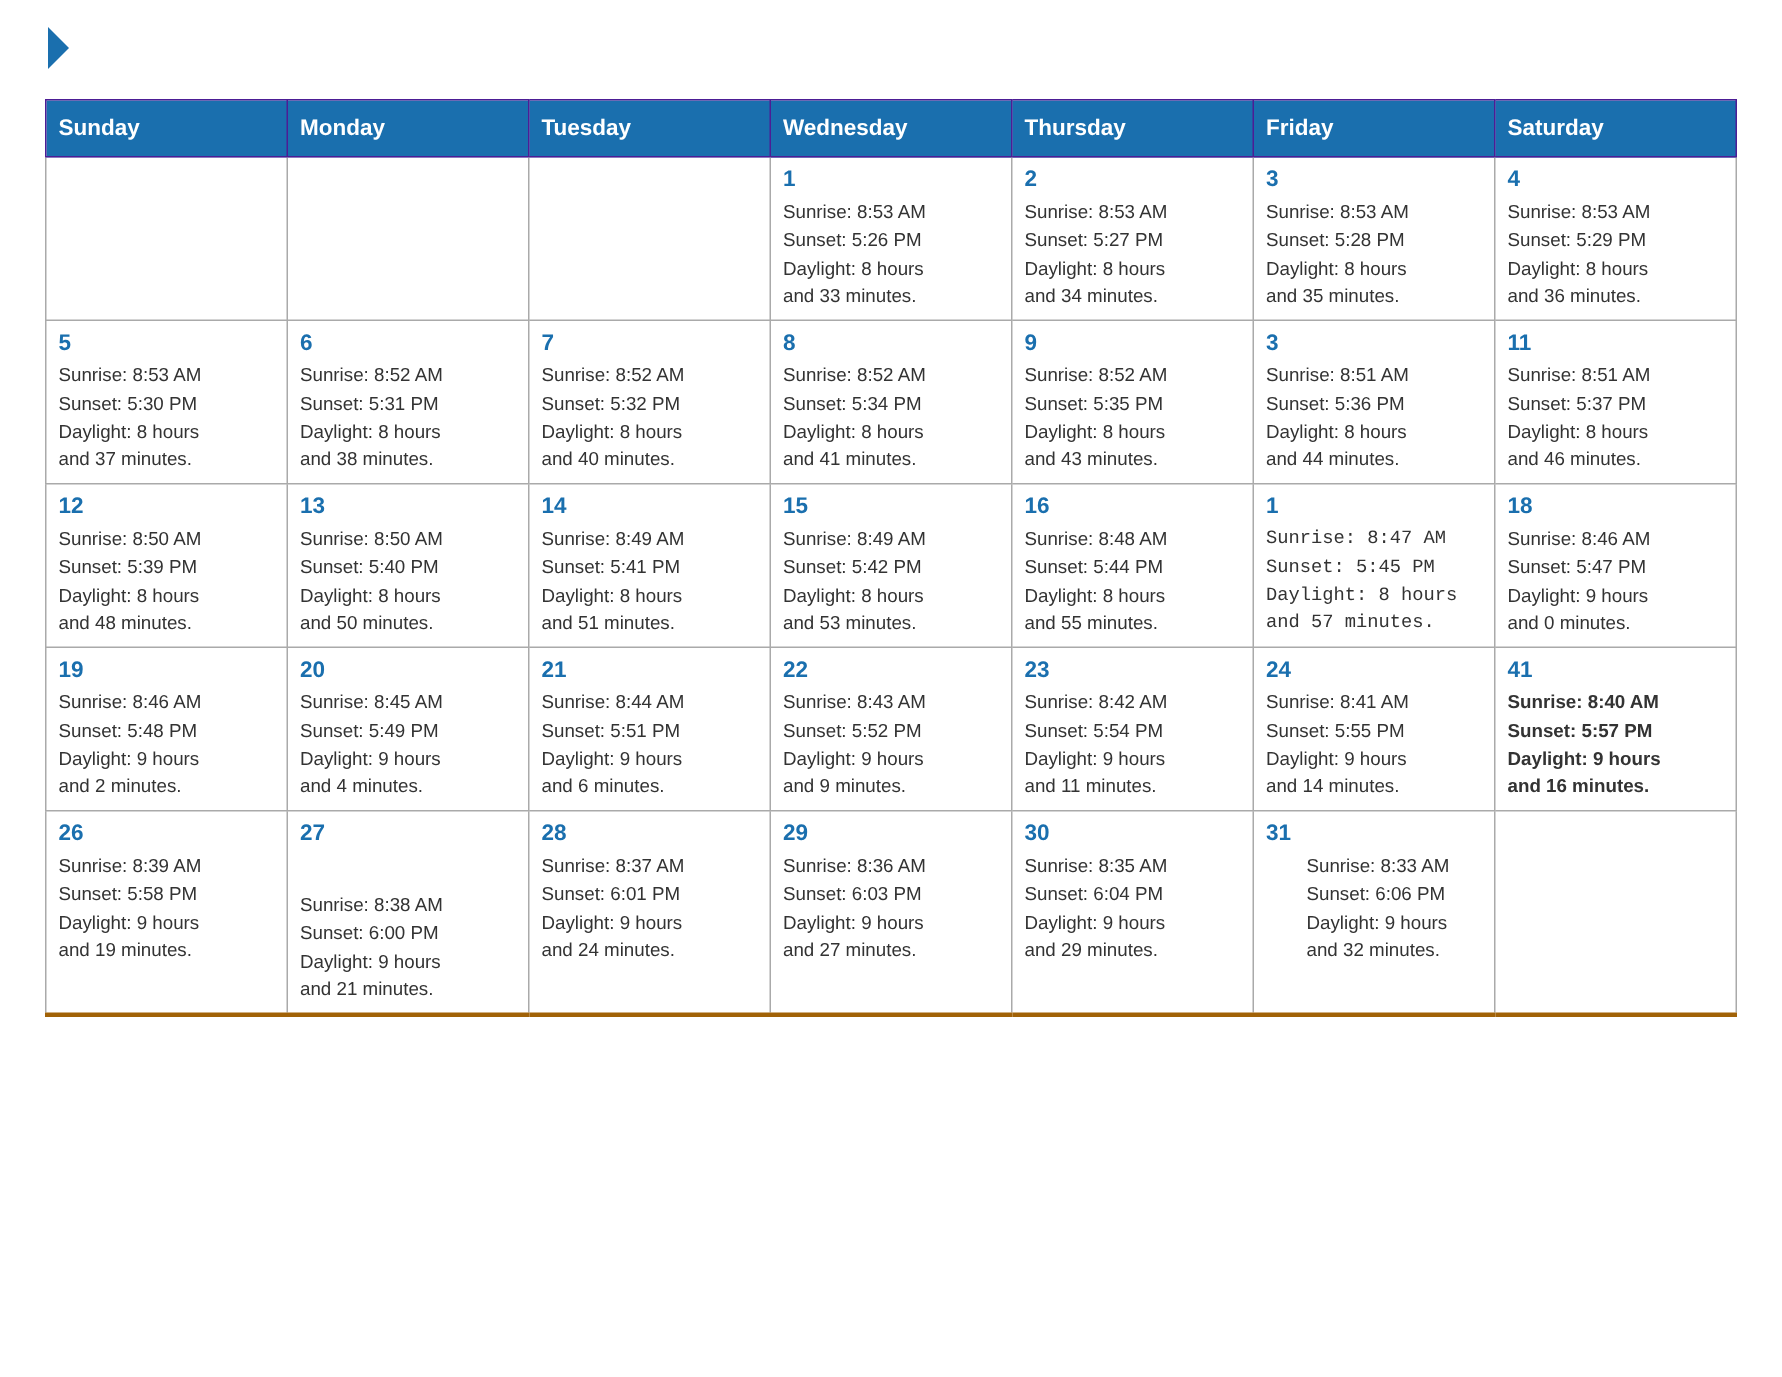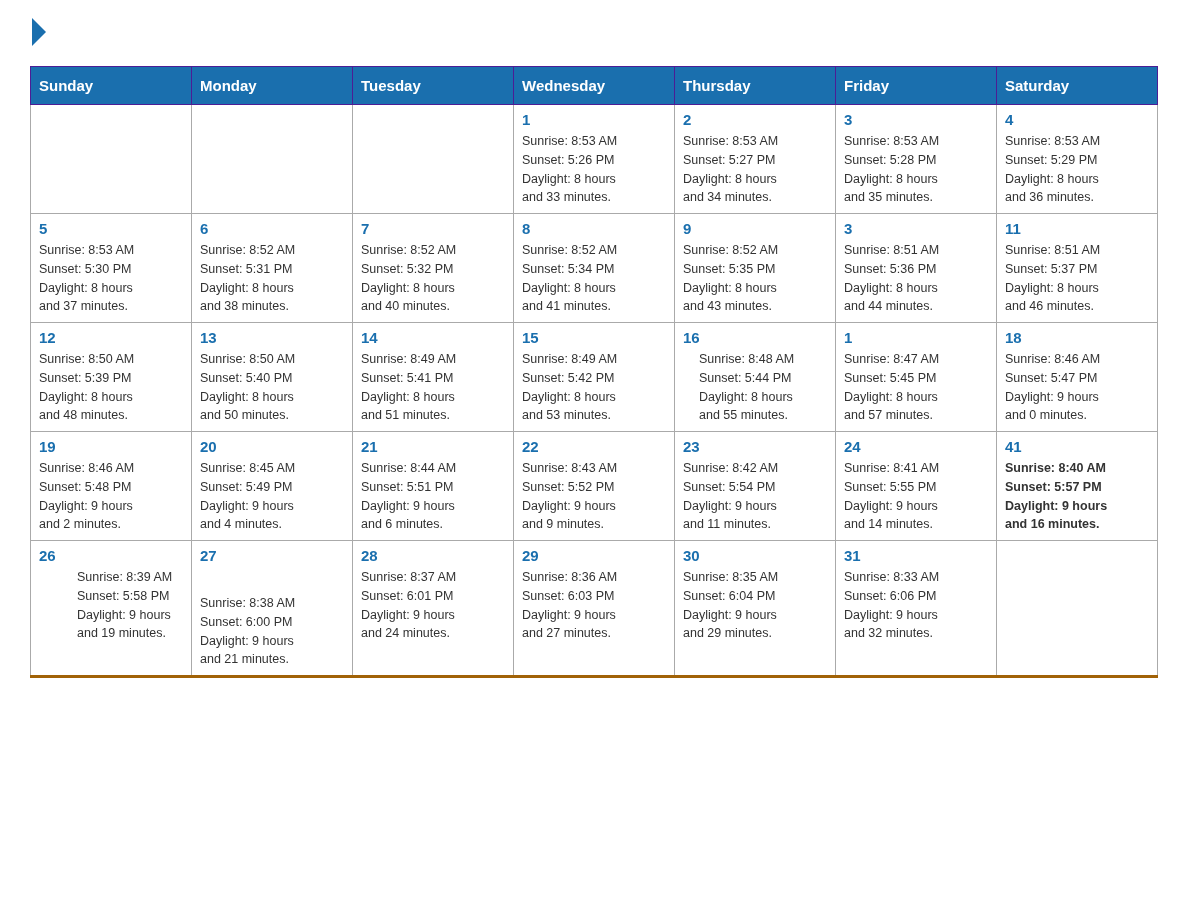--- a/index.html
+++ b/index.html
@@ -241,28 +241,28 @@
         </td>
         <td>
           <span class="day-number">15</span>
           <div class="day-info" style="white-space: pre-line;">Sunrise: 8:49 AM
 Sunset: 5:42 PM
 Daylight: 8 hours
 and 53 minutes.</div>
         </td>
         <td>
           <span class="day-number">16</span>
-          <div class="day-info" style="white-space: pre-line; margin-left: 16px;">Sunrise: 8:48 AM
+          <div class="day-info" style="white-space: pre-line;">Sunrise: 8:48 AM
 Sunset: 5:44 PM
 Daylight: 8 hours
 and 55 minutes.</div>
         </td>
         <td>
           <span class="day-number">1</span>
-          <div class="day-info" style="white-space: pre-line;">Sunrise: 8:47 AM
+          <div class="day-info" style="white-space: pre-line; font-family: Liberation Mono, monospace;">Sunrise: 8:47 AM
 Sunset: 5:45 PM
 Daylight: 8 hours
 and 57 minutes.</div>
         </td>
         <td>
           <span class="day-number">18</span>
           <div class="day-info" style="white-space: pre-line;">Sunrise: 8:46 AM
 Sunset: 5:47 PM
 Daylight: 9 hours
 and 0 minutes.</div>
@@ -315,21 +315,21 @@
           <span class="day-number">41</span>
           <div class="day-info" style="white-space: pre-line; font-weight: bold;">Sunrise: 8:40 AM
 Sunset: 5:57 PM
 Daylight: 9 hours
 and 16 minutes.</div>
         </td>
       </tr>
       <tr>
         <td>
           <span class="day-number">26</span>
-          <div class="day-info" style="white-space: pre-line; margin-left: 38px;">Sunrise: 8:39 AM
+          <div class="day-info" style="white-space: pre-line;">Sunrise: 8:39 AM
 Sunset: 5:58 PM
 Daylight: 9 hours
 and 19 minutes.</div>
         </td>
         <td>
           <span class="day-number">27</span>
           <div class="day-info" style="white-space: pre-line; margin-top: 30px;">Sunrise: 8:38 AM
 Sunset: 6:00 PM
 Daylight: 9 hours
 and 21 minutes.</div>
@@ -350,21 +350,21 @@
         </td>
         <td>
           <span class="day-number">30</span>
           <div class="day-info" style="white-space: pre-line;">Sunrise: 8:35 AM
 Sunset: 6:04 PM
 Daylight: 9 hours
 and 29 minutes.</div>
         </td>
         <td>
           <span class="day-number">31</span>
-          <div class="day-info" style="white-space: pre-line;">Sunrise: 8:33 AM
+          <div class="day-info" style="white-space: pre-line; margin-left: 27px;">Sunrise: 8:33 AM
 Sunset: 6:06 PM
 Daylight: 9 hours
 and 32 minutes.</div>
         </td>
         <td class="empty-cell"></td>
       </tr>
     </tbody>
 </table>
 
 </body></html>

